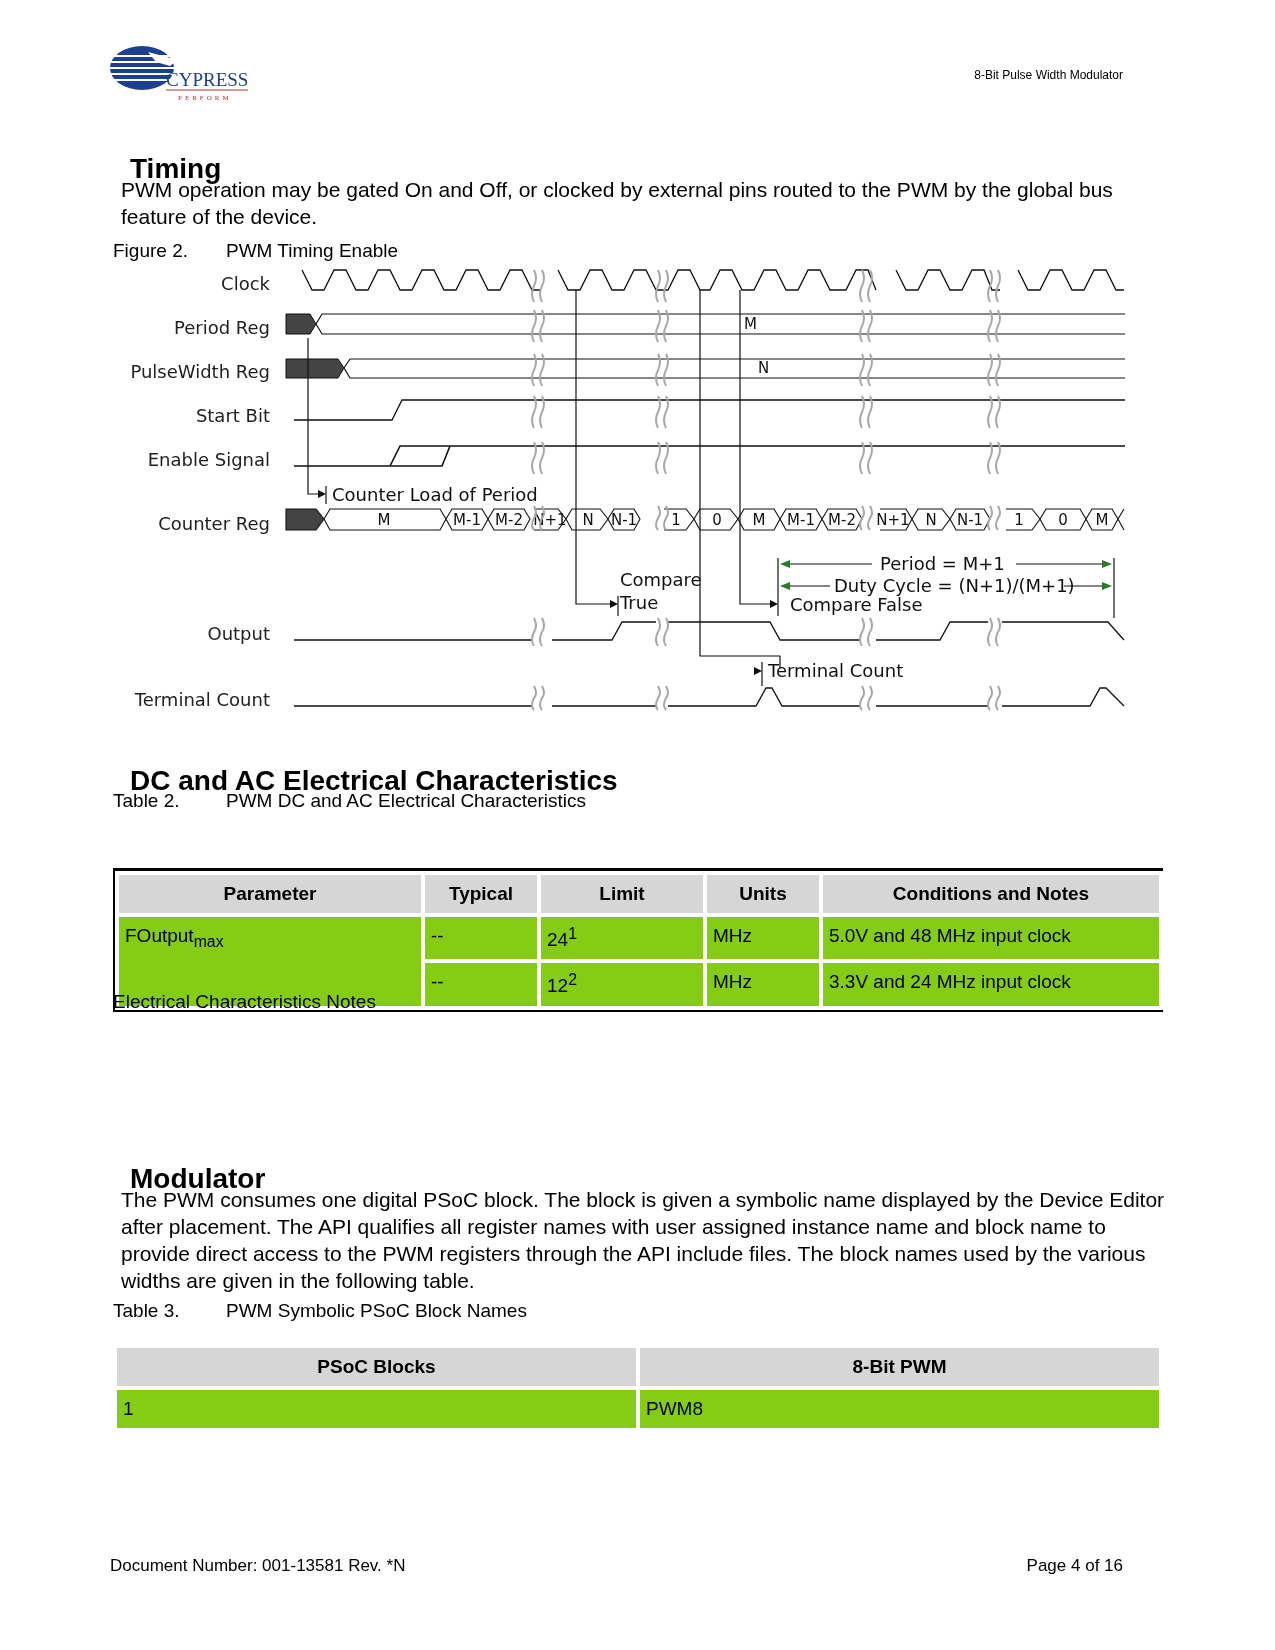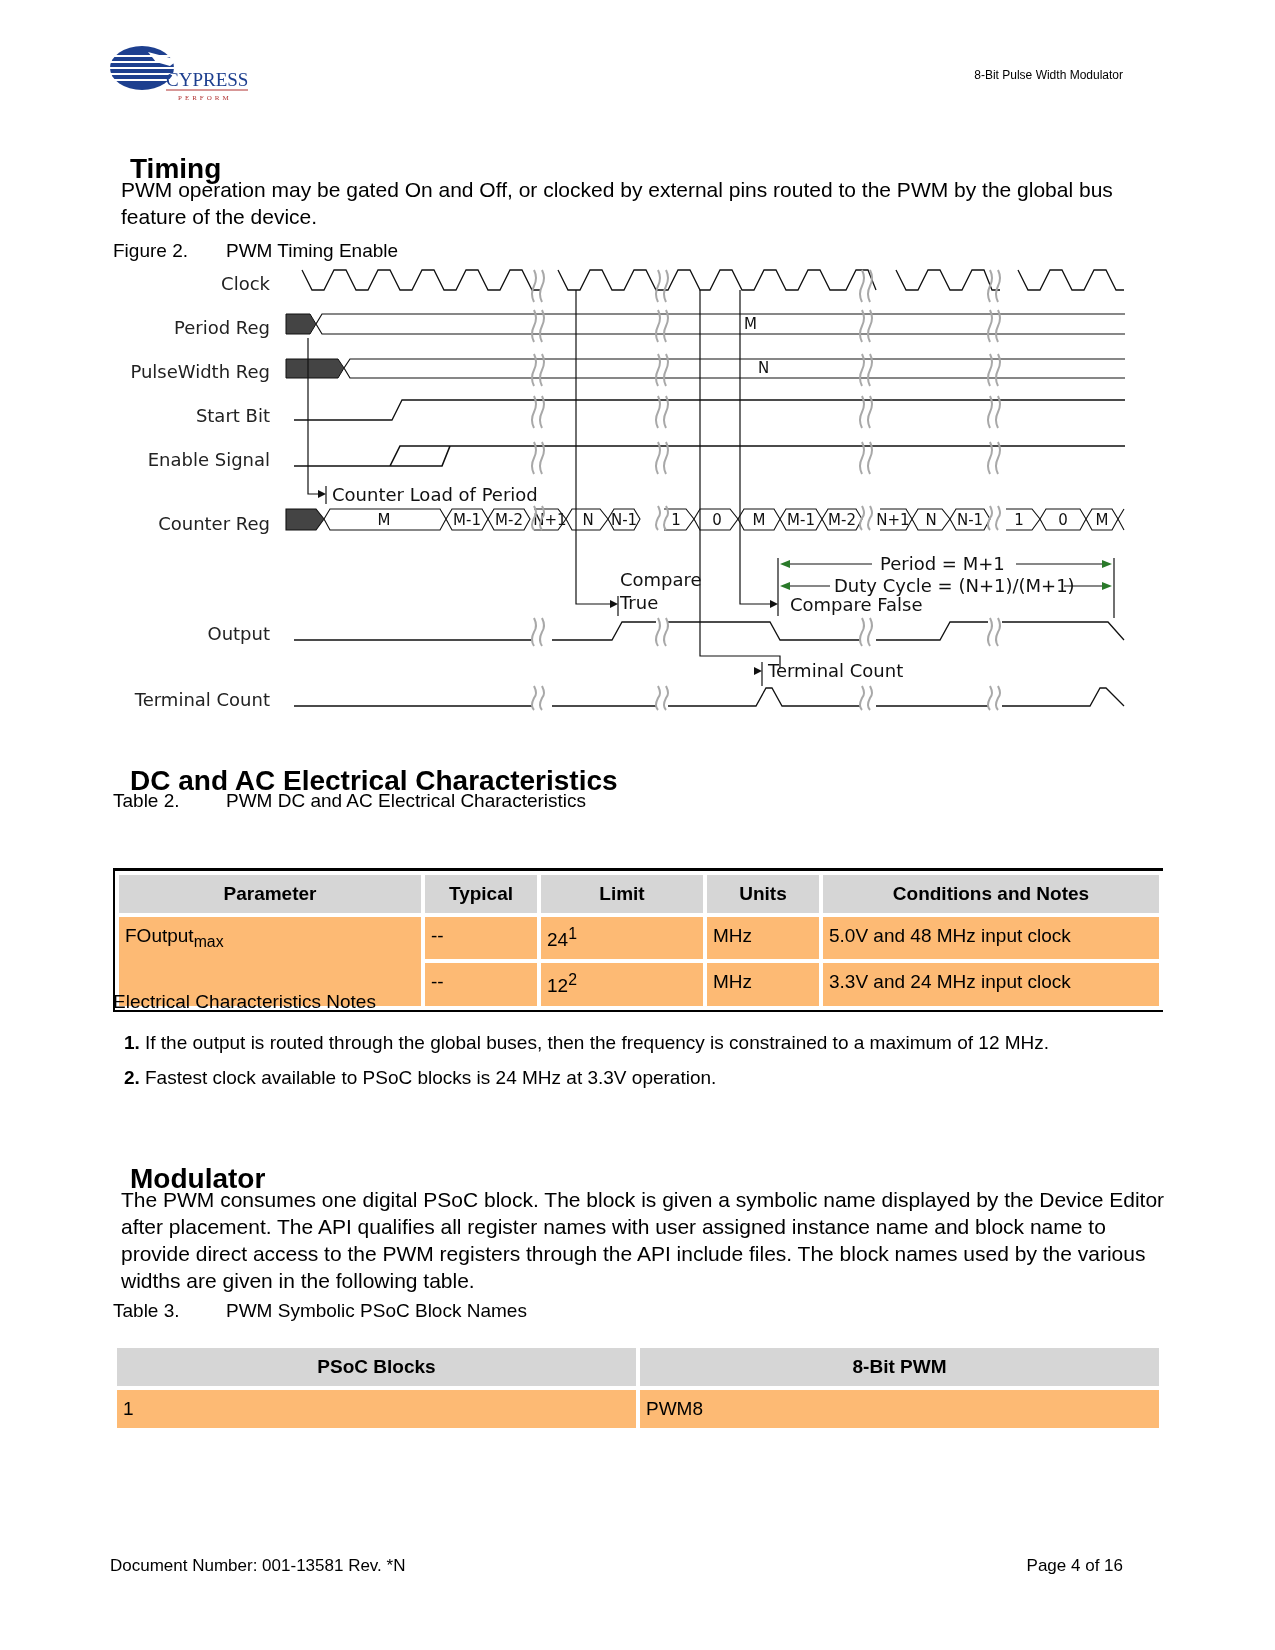--- a/index.html
+++ b/index.html
@@ -10,21 +10,21 @@
   h2 { margin: 17px; font-weight: bold; font-size: 28px; position: absolute; left: 113px; }
   .para { position: absolute; left: 121px; width: 1050px; font-size: 21px; line-height: 27px; }
   .caption { position: absolute; left: 113px; font-size: 19px; }
   .caption .num { display: inline-block; width: 113px; }
   .diagram { position: absolute; left: 120px; top: 268px; width: 1060px; height: 480px; text-align: right; }
   .sig-label { font-family: "DejaVu Sans", sans-serif; font-size: 18px; fill: #222; }
   .dlabel { font-family: "DejaVu Sans", sans-serif; font-size: 15px; fill: #111; }
   .ann { font-family: "DejaVu Sans", sans-serif; font-size: 18px; fill: #111; }
   table.t { position: absolute; left: 113px; border-collapse: separate; border-spacing: 4px; font-size: 19px; }
   table.t th { background: #d6d6d6; font-weight: bold; padding: 8px 6px; text-align: center; }
-  table.t td { background: #fdba74; padding: 8px 6px; vertical-align: top; }
+  table.t td { background: #84cc16; padding: 8px 6px; vertical-align: top; }
   .t2 { top: 868px; width: 1050px; border-top: 3px solid #000; border-left: 2px solid #000; border-bottom: 2px solid #000; }
   .t3 { top: 1402px; width: 1050px; }
   .notes { position: absolute; left: 113px; width: 1050px; font-size: 19px; line-height: 27px; }
   .notes ol { margin: 0; padding-left: 32px; }
   .notes li { margin-bottom: 8px; }
   .notes li::marker { font-weight: bold; }
   .footer-left { left: 110px; top: 1556px; font-size: 17px; }
   .footer-right { right: 152px; top: 1556px; font-size: 17px; padding-left: 48px; }
 </style>
 </head>
@@ -239,24 +239,20 @@
       <td>--</td>
       <td><span>12</span><sup>2</sup></td>
       <td>MHz</td>
       <td>3.3V and 24 MHz input clock</td>
     </tr>
   </tbody>
 </table>
 
 <div class="notes" style="top:988px;">
   <div style="margin-bottom:14px;">Electrical Characteristics Notes</div>
-  <ol>
-    <li>If the output is routed through the global buses, then the frequency is constrained to a maximum of 12 MHz.</li>
-    <li>Fastest clock available to PSoC blocks is 24 MHz at 3.3V operation.</li>
-  </ol>
 </div>
 
 <h2 style="top:1146px;">Modulator</h2>
 <div class="para" style="top:1186px;">The PWM consumes one digital PSoC block. The block is given a symbolic name displayed by the Device Editor after placement. The API qualifies all register names with user assigned instance name and block name to provide direct access to the PWM registers through the API include files. The block names used by the various widths are given in the following table.</div>
 <div class="caption" style="top:1300px;">
   <span class="num">Table 3.</span><span>PWM Symbolic PSoC Block Names</span>
 </div>
 
 <table class="t t3" style="top:1344px;">
   <thead>

